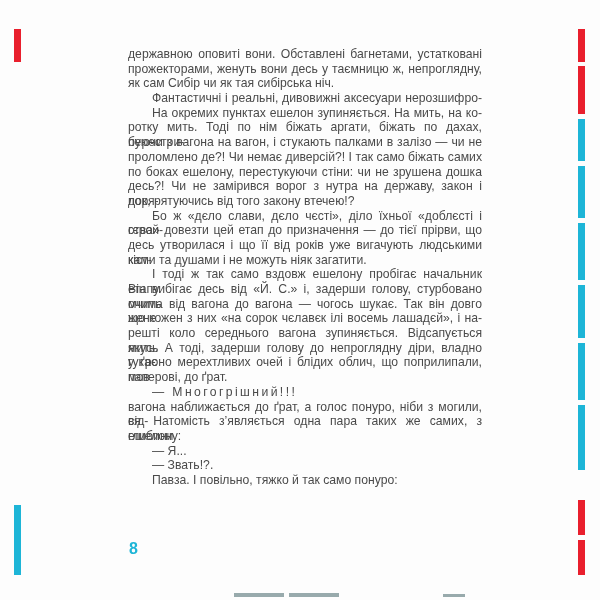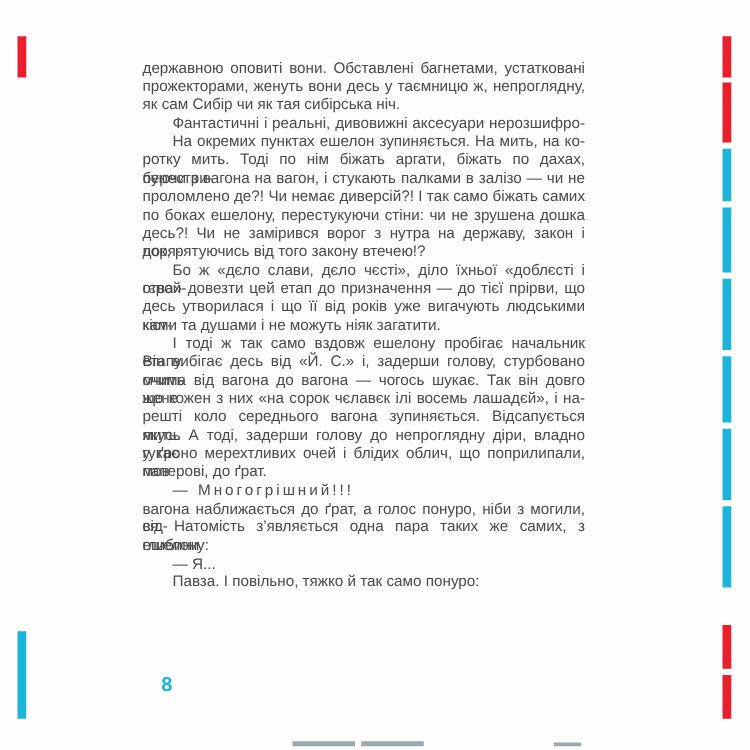--- a/index.html
+++ b/index.html
@@ -5,21 +5,21 @@
   html,body{margin:0;padding:0;}
   body{
     width:600px;height:600px;position:relative;overflow:hidden;
     background:#fdfdfd;
     font-family:"Liberation Sans", sans-serif;
   }
   .page{
     position:absolute;left:0;top:0;width:600px;height:600px;background:#fdfdfd;
   }
   .page-text{
-    position:absolute;left:114px;top:47px;width:354px;
+    position:absolute;left:128px;top:47px;width:354px;
     font-size:12.2px;line-height:14.7px;color:#4a4a4a;
     -webkit-font-smoothing:antialiased;
   }
   .line{
     text-align:justify;
     text-align-last:left;
     white-space:normal;
     height:14.7px;overflow:visible;
   }
   .line.just{ text-align-last:justify; }
@@ -59,20 +59,21 @@
       <div class="line just">що кожен з них «на сорок чєлавєк ілі восемь лашадєй», і на-</div>
       <div class="line just">решті коло середнього вагона зупиняється. Відсапується якусь</div>
       <div class="line just">мить. А тоді, задерши голову до непроглядну діри, владно гукає</div>
       <div class="line just">у ґроно мерехтливих очей і блідих облич, що поприлипали, мов</div>
       <div class="line">паперові, до ґрат.</div>
       <div class="line indent lsp">— Многогрішний!!!</div>
       <div class="line just">вагона наближається до ґрат, а голос понуро, ніби з могили, від-</div>
       <div class="line just">ся. Натомість з’являється одна пара таких же самих, з глибини</div>
       <div class="line">ешелону:</div>
       <div class="line indent">— Я...</div>
+      <div class="line indent">— Звать!?.</div>
       <div class="line indent">Павза. І повільно, тяжко й так само понуро:</div>
     </div>
 
   <div class="page-number" style="color: rgb(29, 181, 215);">8</div>
 
   <div>
       <div class="bar" style="left: 14px; top: 29px; width: 7px; height: 33px; background: rgb(233, 31, 45);"></div>
       <div class="bar" style="left: 14px; top: 505px; width: 7px; height: 70px; background: rgb(29, 181, 215);"></div>
       <div class="bar" style="left: 578px; top: 29px; width: 7px; height: 33px; background: rgb(233, 31, 45);"></div>
       <div class="bar" style="left: 578px; top: 66px; width: 7px; height: 48px; background: rgb(233, 31, 45);"></div>

